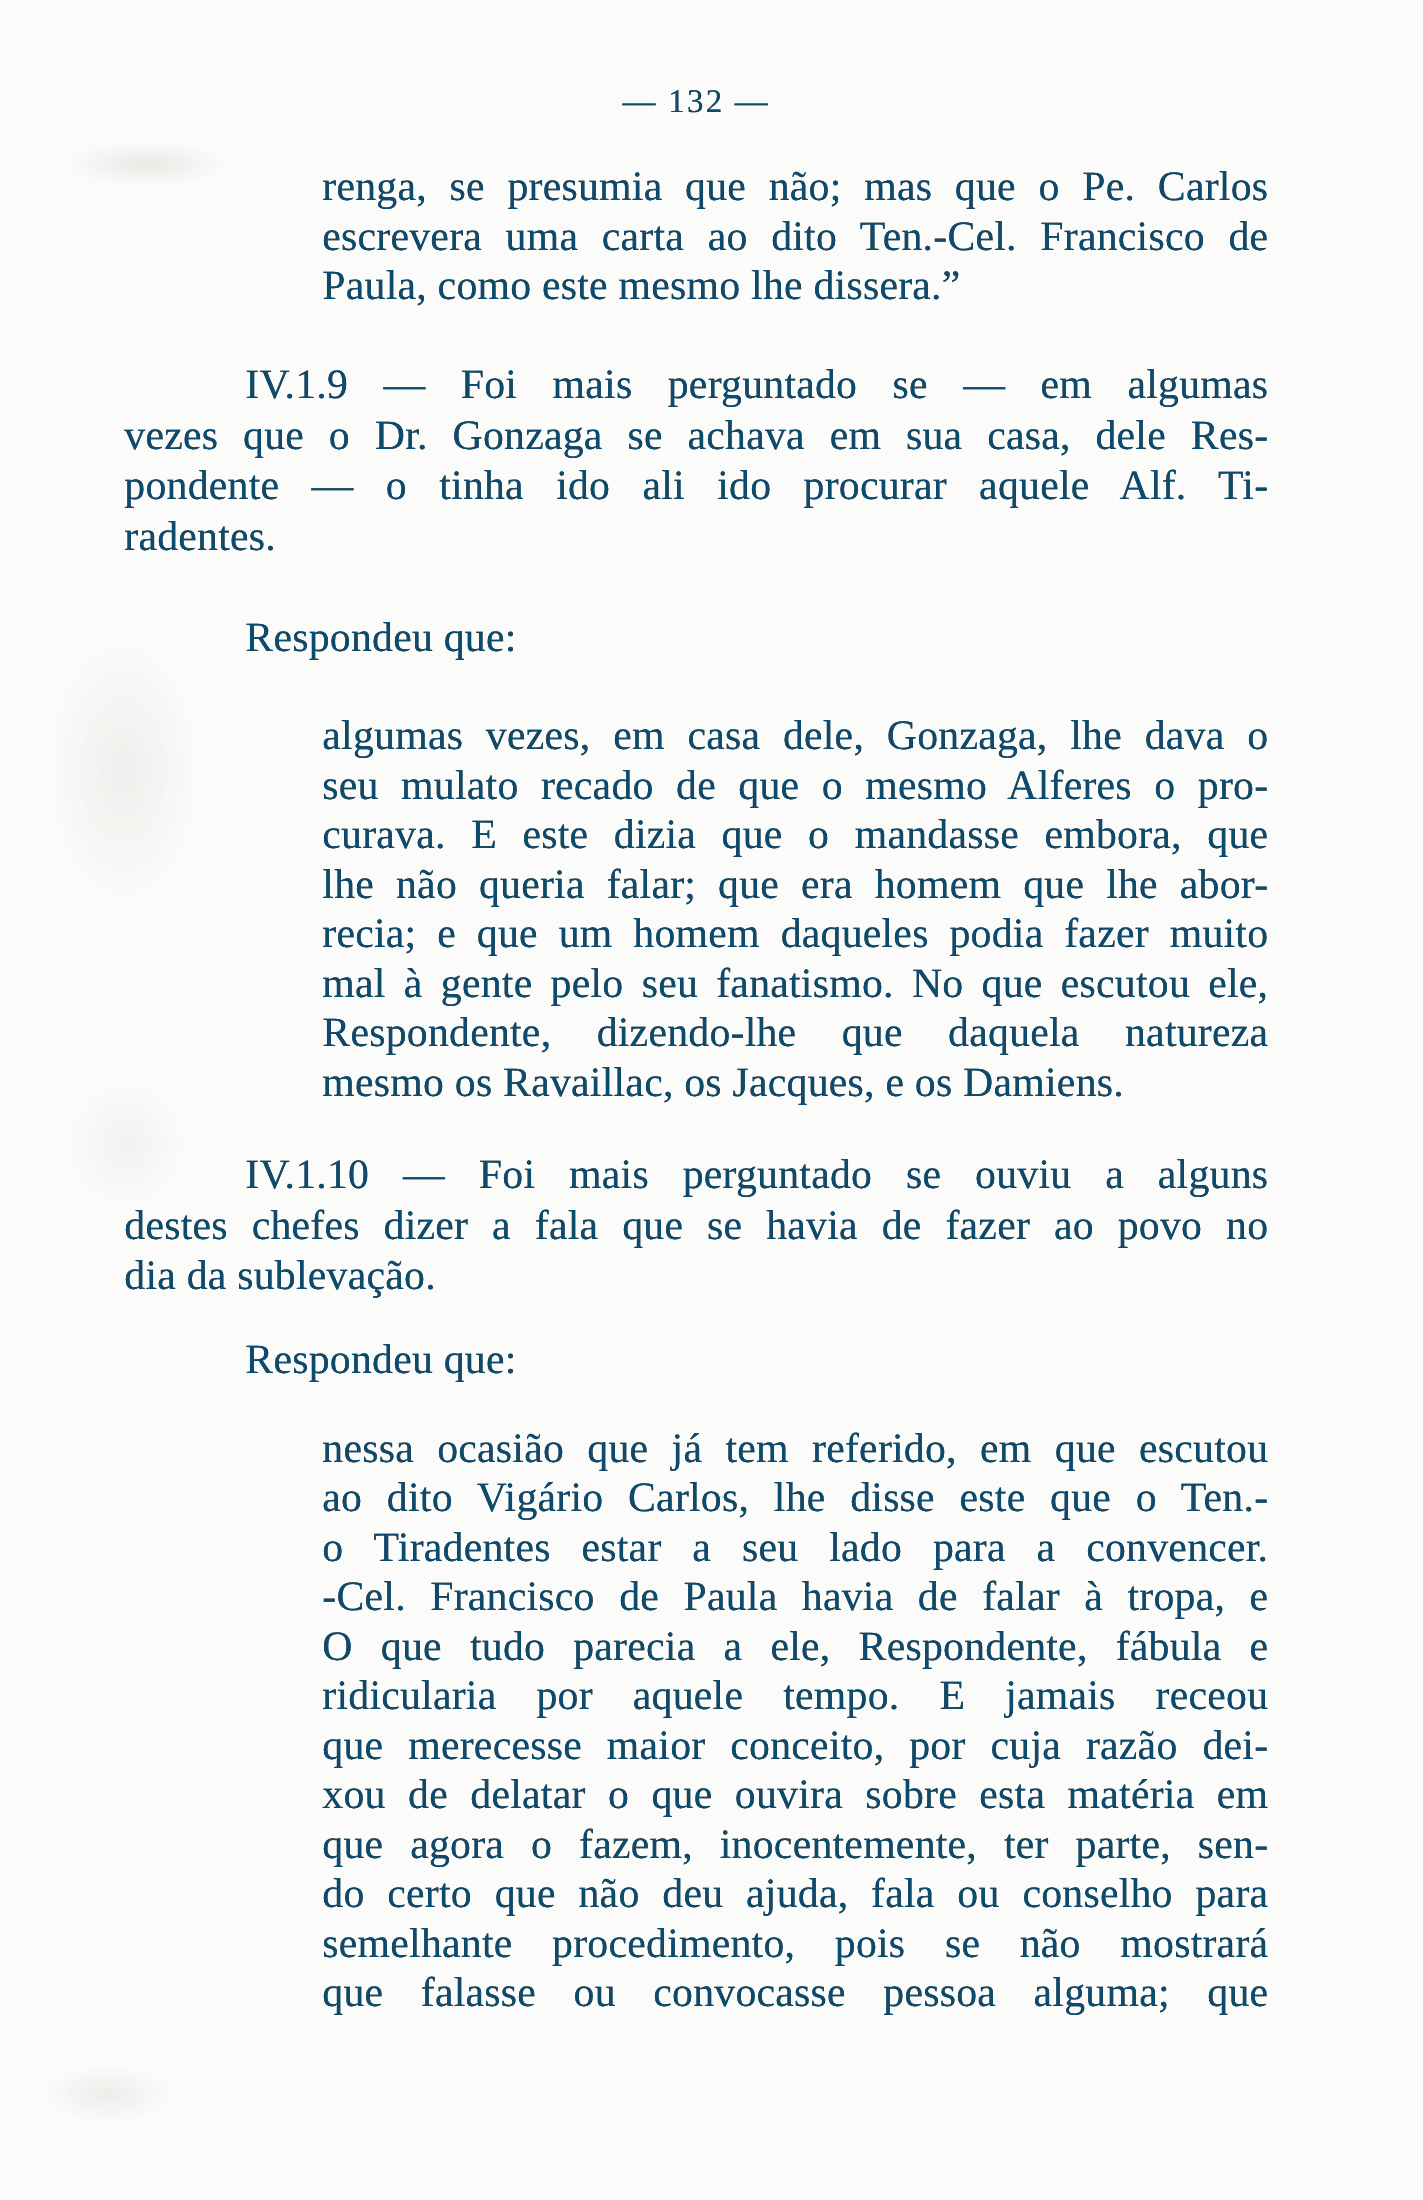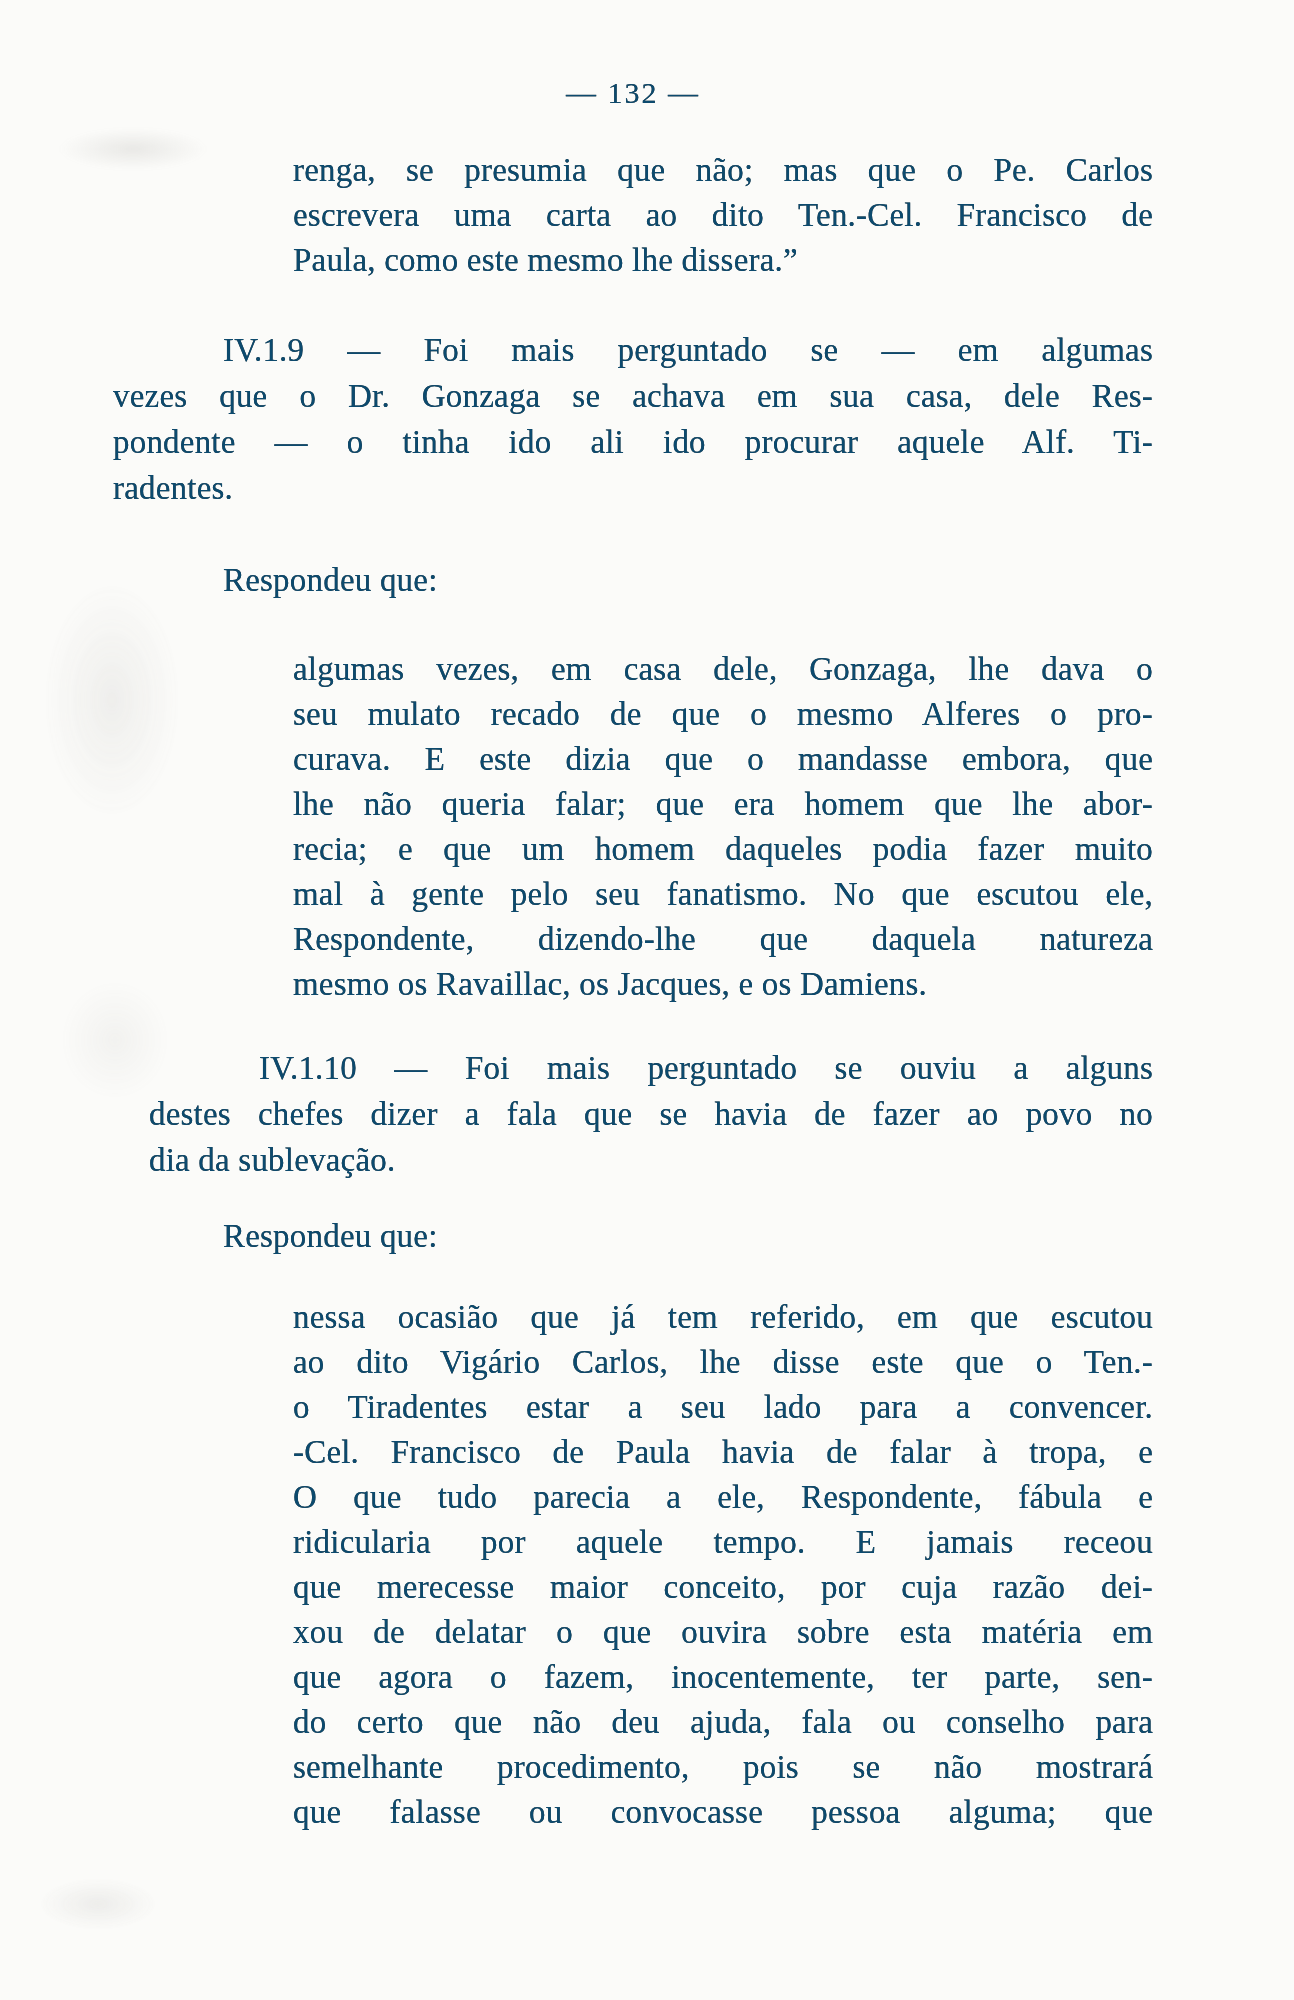--- a/index.html
+++ b/index.html
@@ -18,32 +18,32 @@
     left:113px; top:0;
     width:1040px;
   }
   .page-number {
     margin-top:74px;
     text-align:center;
     font-size:30px;
     line-height:38px;
     letter-spacing:2px;
   }
-  .block { font-size:33px; line-height:46px; }
+  .block { font-size:38px; line-height:46px; }
   .line { display:block; text-align:justify; text-align-last:justify; }
   .block .line:last-child { text-align-last:left; }
   .block.justify-all .line:last-child { text-align-last:justify; }
   .quote { margin-left:180px; line-height:45px; }
   .indent-first .line:first-child { text-indent:110px; }
   .resp { margin-left:110px; }
   .mt-q1 { margin-top:36px; }
   .mt-p1 { margin-top:44px; }
   .mt-r1 { margin-top:46px; }
   .mt-a1 { margin-top:44px; }
-  .mt-p2 { margin-top:38px;margin-left:36px; }
+  .mt-p2 { margin-top:38px; }
   .mt-r2 { margin-top:30px; }
   .mt-a2 { margin-top:36px; }
   .smudge {
     position:absolute;
     background:radial-gradient(ellipse at center, rgba(125,122,118,0.14), rgba(125,122,118,0.0) 70%);
     filter:blur(2px);
     pointer-events:none;
   }
   .s1 { left:58px;  top:128px;  width:150px; height:42px; }
   .s2 { left:42px;  top:580px;  width:140px; height:240px; opacity:0.7; }

